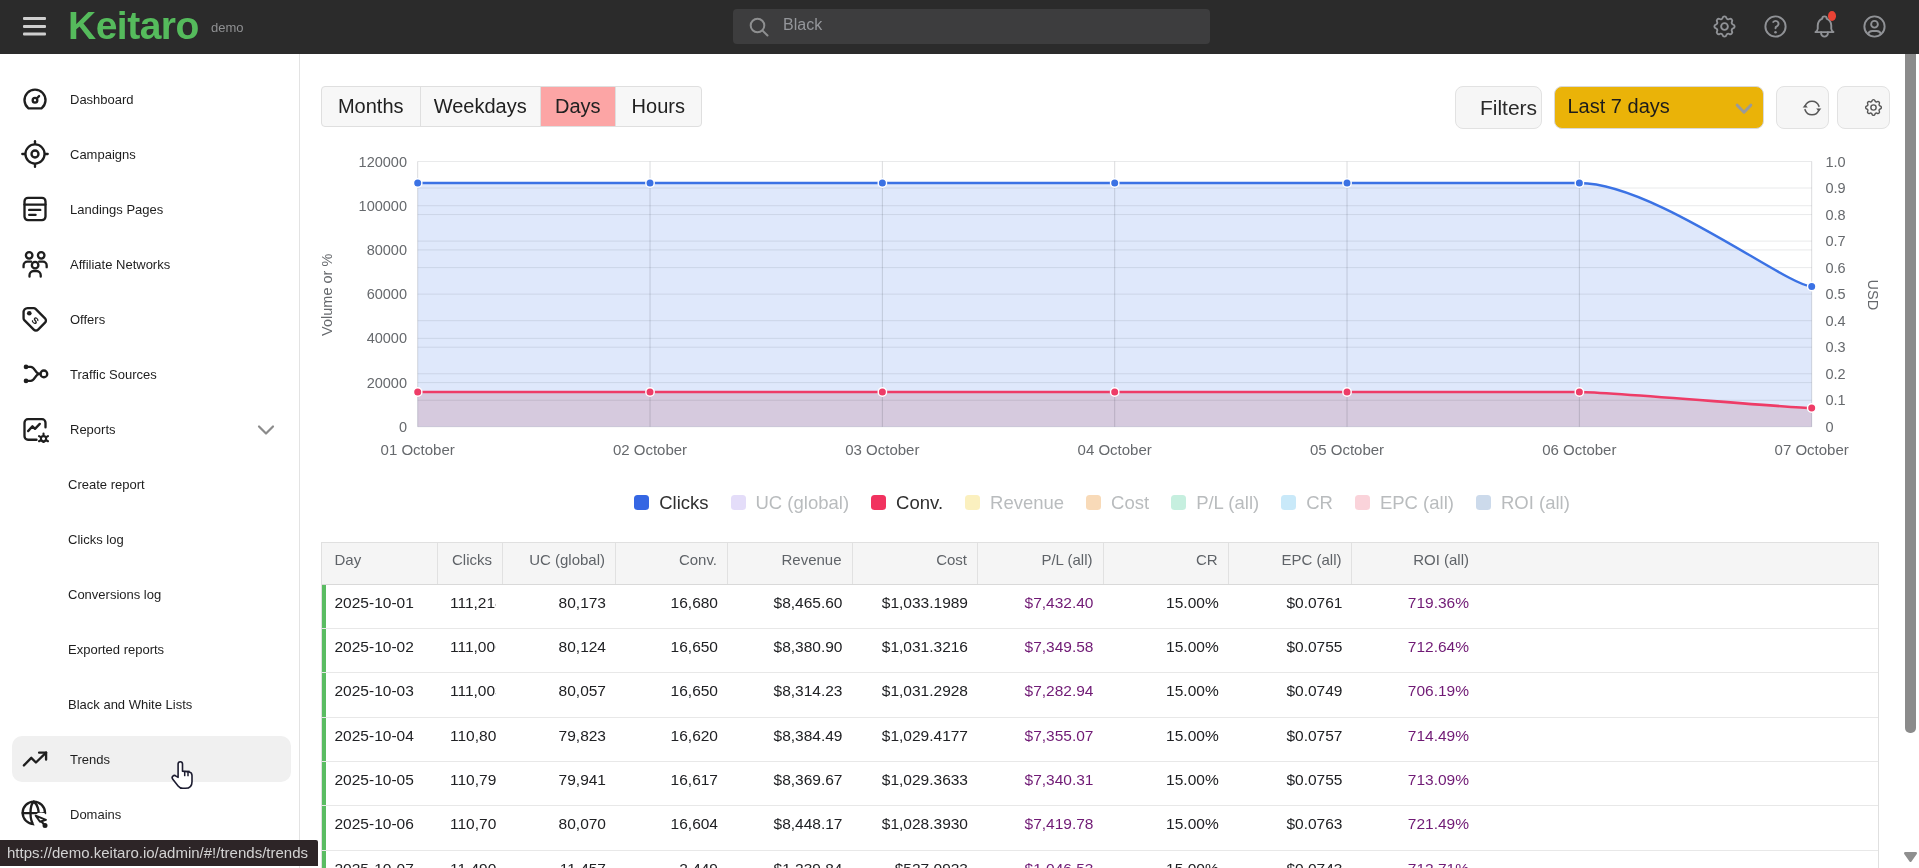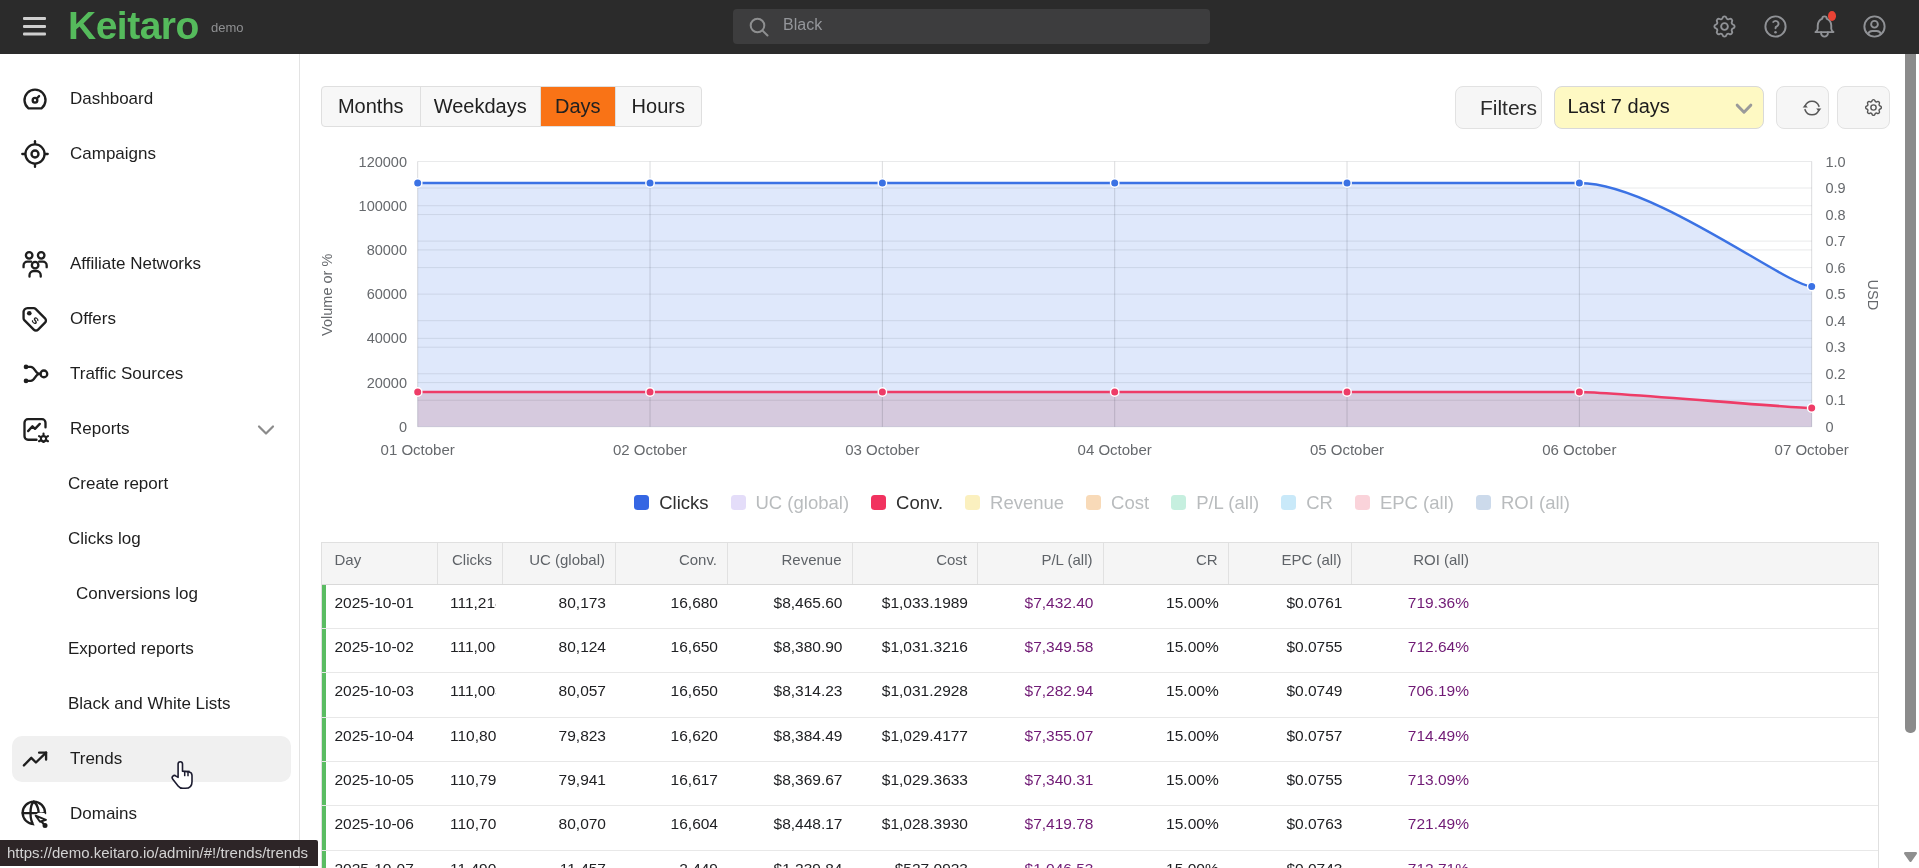--- a/index.html
+++ b/index.html
@@ -8,31 +8,31 @@
 .abs { position:absolute; }
 
 #topbar { position:absolute; left:0; top:0; width:1919px; height:54px; background:#2b2b2b; z-index:50; }
 #logo { position:absolute; left:68px; top:4px; font-size:39px; font-weight:bold; color:#55bb5c; letter-spacing:-0.5px; }
 #demo { position:absolute; left:211px; top:20px; font-size:13px; color:#8f9092; }
 #search { position:absolute; left:733px; top:9px; width:477px; height:35px; background:#3d3d3e; border-radius:4px; }
 #search .stext { position:absolute; left:50px; top:7px; font-size:16px; color:#94969a; }
 
 #sidebar { position:absolute; left:0; top:54px; width:300px; height:814px; background:#fff; border-right:1px solid #e3e3e3; z-index:5; }
 .mitem { position:absolute; left:0; width:300px; height:44px; }
-.mitem .label { position:absolute; left:70px; top:50%; transform:translateY(-50%); font-size:17px; color:#1e1e1e; }
+.mitem .label { position:absolute; left:70px; top:50%; transform:translateY(-50%); font-size:13px; color:#1e1e1e; }
 .mitem svg.micon { position:absolute; left:21px; top:50%; transform:translateY(-50%); }
 #trendhl { position:absolute; left:12px; top:682px; width:279px; height:46px; background:#f0f0f0; border-radius:10px; }
 
 .tabgroup { position:absolute; left:321px; top:86px; height:41px; display:flex; border:1px solid #dfdfdf; border-radius:4px; overflow:hidden; background:#f7f7f7; }
 .tab { height:100%; display:flex; align-items:center; justify-content:center; font-size:20px; color:#212121; border-right:1px solid #dfdfdf; }
 .tab:last-child { border-right:none; }
-.tab.sel { background:#f97316; }
+.tab.sel { background:#fca5a5; }
 .btn { position:absolute; top:86px; height:43px; background:#f6f6f6; border:1px solid #e2e2e2; border-radius:8px; display:flex; align-items:center; justify-content:center;padding-left:20px; }
 #filters { left:1455px; width:87px; font-size:21px; color:#2a2a2a; }
-#select { position:absolute; left:1553.5px; top:86px; width:210px; height:43px; background:#fef9c3; border:1px solid #d9d9d9; border-radius:8px; }
+#select { position:absolute; left:1553.5px; top:86px; width:210px; height:43px; background:#eab308; border:1px solid #d9d9d9; border-radius:8px; }
 #select .stext { position:absolute; left:13px; top:8px; font-size:20px; color:#1c1c1c; }
 #refreshbtn { left:1775.5px; width:53px; }
 #gearbtn { left:1836.5px; width:53px; }
 
 #legend { position:absolute; left:301px; top:493px; width:1602px; height:19px; display:flex; justify-content:center; align-items:center; }
 .litem { display:flex; align-items:center; margin:0 11px; }
 .lsq { width:15px; height:15px; border-radius:3.5px; margin-right:10px; }
 .ltxt { font-size:18.5px; color:#b9bcbe; }
 .ltxt.on { color:#303030; }
 
@@ -108,20 +108,29 @@
     <svg class="micon" width="28" height="28" viewBox="0 0 24 24" fill="none" stroke="#1e1e1e" stroke-width="2" stroke-linecap="round" stroke-linejoin="round">
       <circle cx="12" cy="12" r="8.2"></circle>
       <circle cx="12" cy="12" r="3"></circle>
       <path d="M12 1.1v2.1"></path>
         <path d="M12 20.8v2.1"></path>
         <path d="M1.1 12h2.1"></path>
         <path d="M20.8 12h2.1"></path>
     </svg>
     <div class="label">Campaigns</div>
   </div>
+  <div class="mitem" style="top:133px;">
+    <svg class="micon" width="28" height="28" viewBox="0 0 24 24" fill="none" stroke="#1e1e1e" stroke-width="2" stroke-linecap="round" stroke-linejoin="round">
+      <rect x="3" y="2.5" width="18" height="19" rx="3"></rect>
+      <path d="M3 8.2h18"></path>
+      <path d="M7 12.8h9.5"></path>
+      <path d="M7 17h5.5"></path>
+    </svg>
+    <div class="label">Landings Pages</div>
+  </div>
   <div class="mitem" style="top:188px;">
     <svg class="micon" width="28" height="28" viewBox="0 0 24 24" fill="none" stroke="#1e1e1e" stroke-width="2" stroke-linecap="round" stroke-linejoin="round">
       <circle cx="7" cy="4.6" r="2.8"></circle>
       <circle cx="17.3" cy="4.6" r="2.8"></circle>
       <circle cx="12.1" cy="13" r="2.8"></circle>
       <path d="M8.6 10 h-3.2 a3.2 3.2 0 0 0 -3.2 3.2 v1.5"></path>
       <path d="M15.6 10 h3.2 a3.2 3.2 0 0 1 3.2 3.2 v1.5"></path>
       <path d="M7.3 22.8 v-1.2 a3.6 3.6 0 0 1 3.6 -3.6 h2.4 a3.6 3.6 0 0 1 3.6 3.6 v1.2"></path>
     </svg>
     <div class="label">Affiliate Networks</div>
@@ -158,21 +167,21 @@
       <path d="M2 4.5 L9 11.5 L16 4.5"></path>
     </svg>
   </div>
   <div class="mitem" style="top:408px;">
       <div class="label" style="left:68px;">Create report</div>
     </div>
   <div class="mitem" style="top:463px;">
       <div class="label" style="left:68px;">Clicks log</div>
     </div>
   <div class="mitem" style="top:518px;">
-      <div class="label" style="left:76px;">Conversions log</div>
+      <div class="label" style="left:68px;">Conversions log</div>
     </div>
   <div class="mitem" style="top:573px;">
       <div class="label" style="left:68px;">Exported reports</div>
     </div>
   <div class="mitem" style="top:628px;">
       <div class="label" style="left:68px;">Black and White Lists</div>
     </div>
   <div class="mitem" style="top:683px;">
     <svg class="micon" width="28" height="28" viewBox="0 0 24 24" fill="none" stroke="#1e1e1e" stroke-width="2" stroke-linecap="round" stroke-linejoin="round">
       <path d="M2.5 17.5 L8.8 11 L12.8 15 L21.5 6.5"></path>

